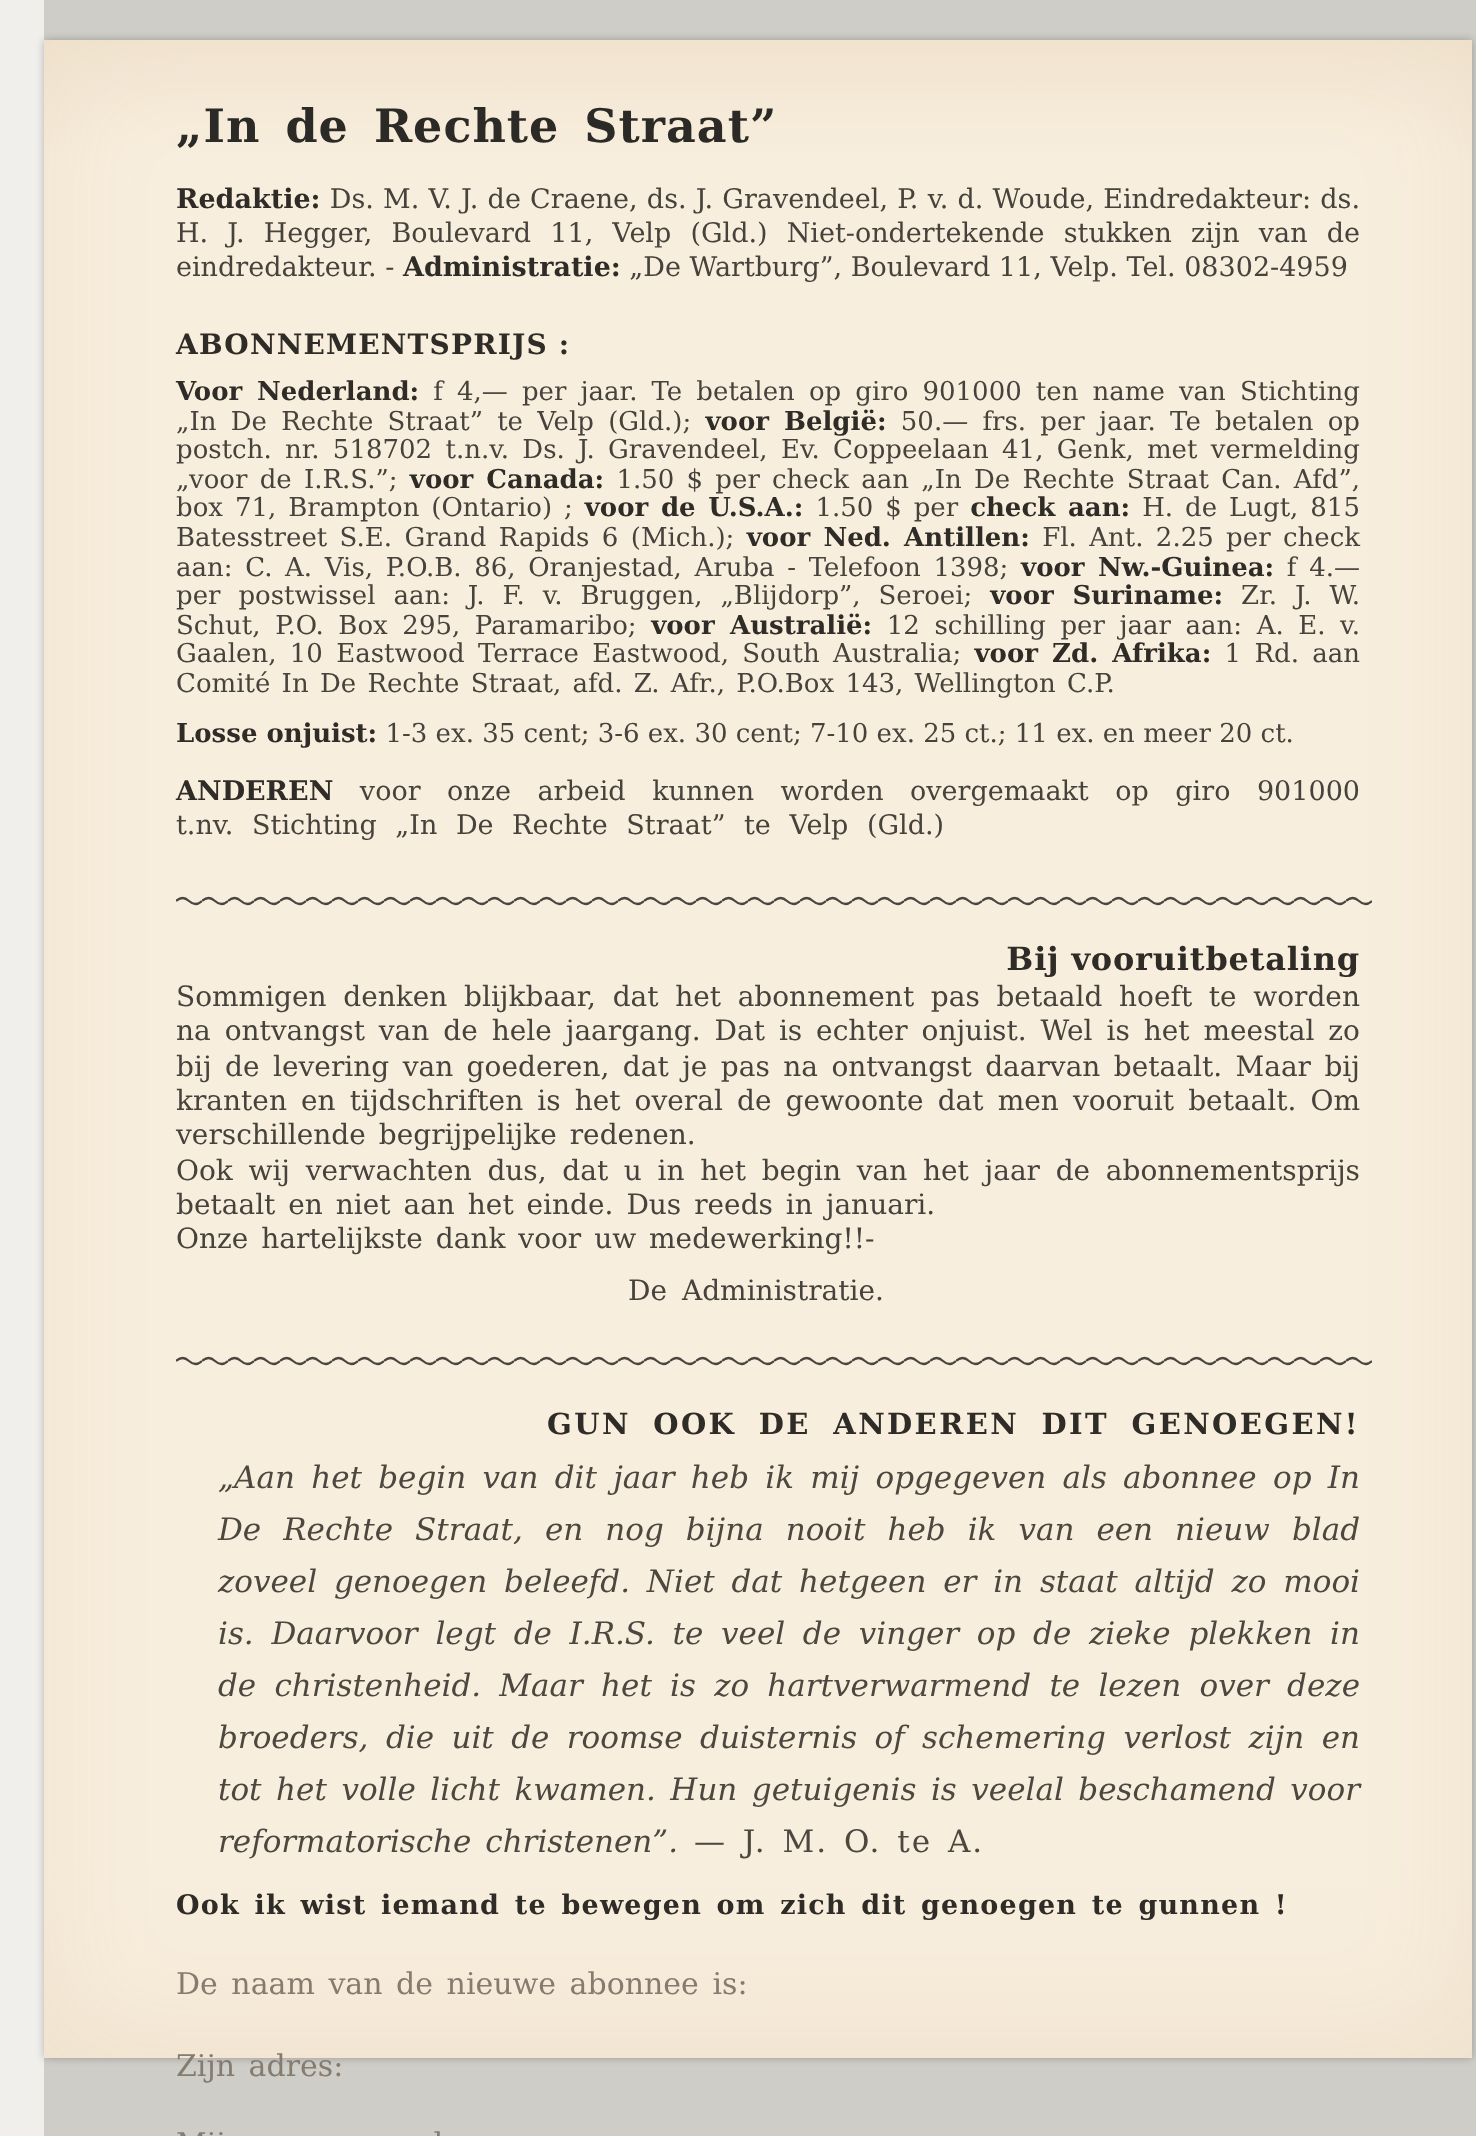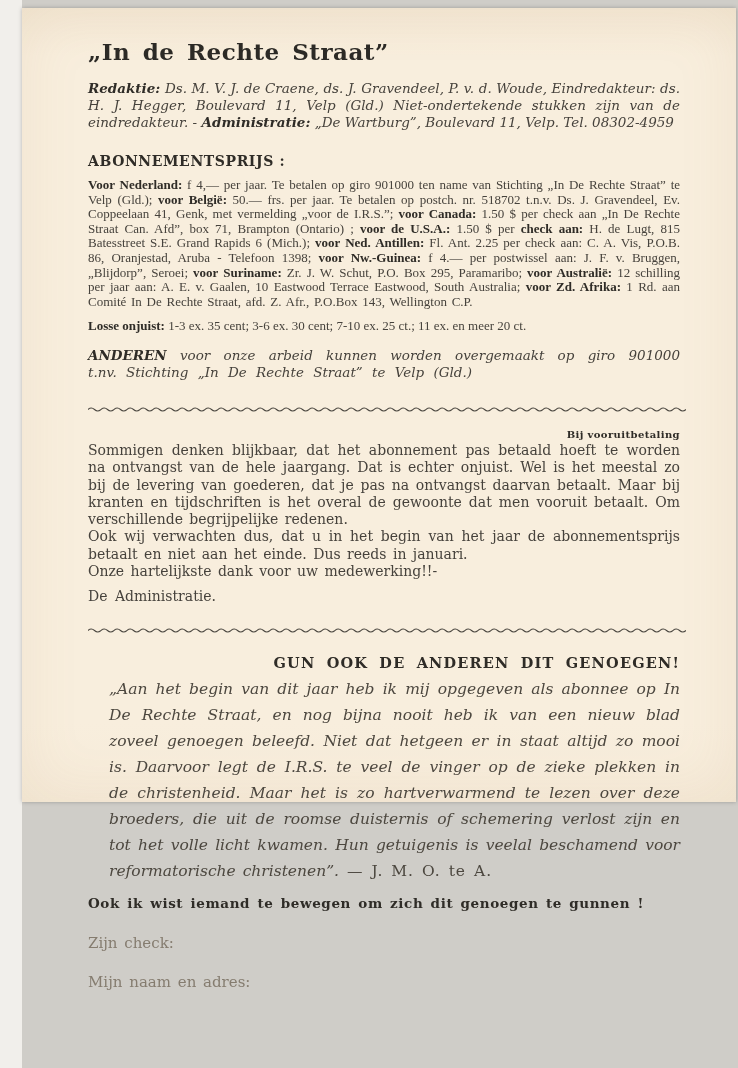--- a/index.html
+++ b/index.html
@@ -13,69 +13,69 @@
     position:relative;
     width:738px; height:1068px;
     background:#cfcdc8;
   }
   .left-strip {
     position:absolute; left:0; top:0; width:22px; height:1068px;
     background:#f1efeb;
   }
   .page {
     position:absolute;
-    left:22px; top:8px;
-    width:714px; height:794px;
+    left:22px; top:20px;
+    width:714px; height:1009px;
     background:linear-gradient(180deg,#f4e8d5 0%, #f8eedd 6%, #f8eedd 90%, #f6ebd9 100%);
     box-shadow: inset 0 0 60px rgba(176,134,84,0.10), 0 0 4px rgba(0,0,0,0.25);
     box-sizing:border-box;
     padding:30px 56px 0 66px;
     color:#46423c;
   }
   .title {
     margin:0;
     font-size:23px;
     font-weight:bold;
     letter-spacing:0.5px;
     color:#2c2a26;
     word-spacing:4px;
   }
   p { margin:0; }
   .just { text-align:justify; }
-  .body-sm  { font-size:13px;  line-height:14.6px;font-family:Liberation Serif, serif; }
-  .body-md  { font-size:13.5px; line-height:17px;font-style:italic; }
+  .body-sm  { font-size:13px;  line-height:14.6px; }
+  .body-md  { font-size:13.5px; line-height:17px; }
   .editorial { margin-top:15px; }
   .sec-heading {
     margin-top:22px;
     font-size:14px;
     font-weight:bold;
     letter-spacing:0.6px;
     color:#2f2c27;
   }
   .sub-body   { margin-top:9px; word-spacing:1.5px; }
   .losse      { margin-top:10px; }
   .giften     { margin-top:13px; word-spacing:5px; }
   .seg-b { font-weight:bold; color:#2f2c27; }
   .seg-i { font-style:italic; }
   .seg-r { font-style:normal; letter-spacing:1px; }
   .divider { display:block; margin-top:24px; width:598px; height:9px; }
   .divider2 { margin-top:22px; }
   .right-heading {
     text-align:right;
     font-weight:bold;
-    font-size:10px;
+    font-size:16px;
     color:#2f2c27;
     letter-spacing:0.4px;
   }
   .prepay-heading { margin-top:15px; }
   .prepay-par { font-size:14px; line-height:17.3px; word-spacing:2px; }
   .prepay-par.first { margin-top:2px; }
   .signoff {
     margin-top:8px; margin-right:12px;
-    text-align:left;
+    text-align:center;
     font-size:14px;
     word-spacing:3px;
   }
   .promo-heading {
     margin-top:19px;
     letter-spacing:1.2px;
     word-spacing:5px;
     font-size:14.5px;
   }
   .quote {
@@ -148,17 +148,18 @@
       </defs>
       <rect width="598" height="9" fill="url(#wave2)"></rect>
     </svg>
 
     <p class="right-heading promo-heading">GUN OOK DE ANDEREN DIT GENOEGEN!</p>
 
     <p class="quote just"><span class="seg-i">„Aan het begin van dit jaar heb ik mij opgegeven als abonnee op In De Rechte Straat, en nog bijna nooit heb ik van een nieuw blad zoveel genoegen beleefd. Niet dat hetgeen er in staat altijd zo mooi is. Daarvoor legt de I.R.S. te veel de vinger op de zieke plekken in de christenheid. Maar het is zo hartverwarmend te lezen over deze broeders, die uit de roomse duisternis of schemering verlost zijn en tot het volle licht kwamen. Hun getuigenis is veelal beschamend voor reformatorische christenen”.</span><span class="seg-r"> — J. M. O. te A.</span></p>
 
     <p class="callout">Ook ik wist iemand te bewegen om zich dit genoegen te gunnen !</p>
 
-    <p class="form-line f1">Zijn check:</p>
+    <p class="form-line f0">De naam van de nieuwe abonnee is:</p>
+    <p class="form-line f1">Zijn adres:</p>
     <p class="form-line f2">Mijn naam en adres:</p>
 
   </div>
 </div>
 
 </body></html>

